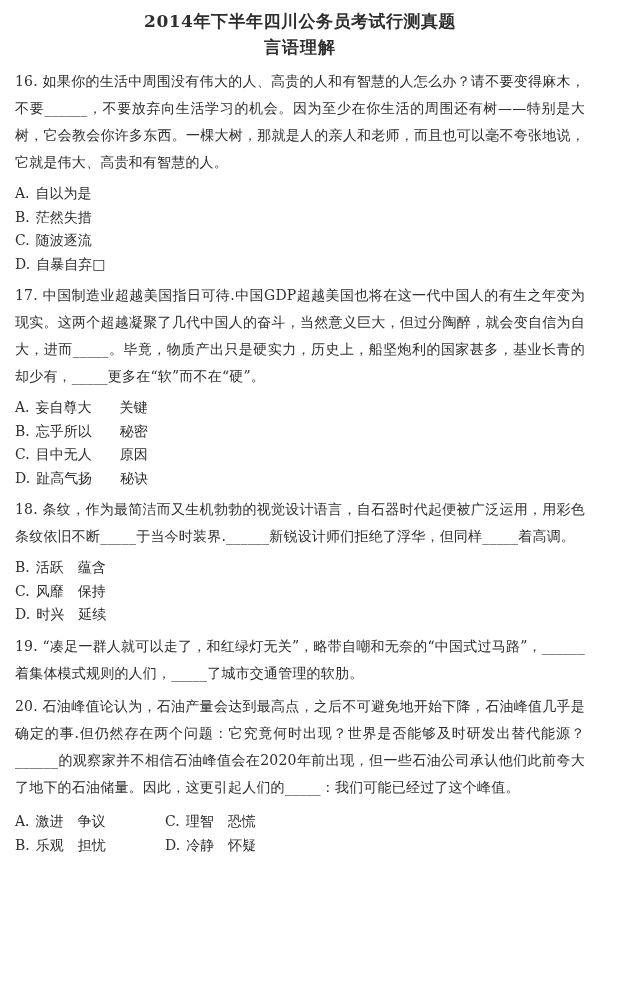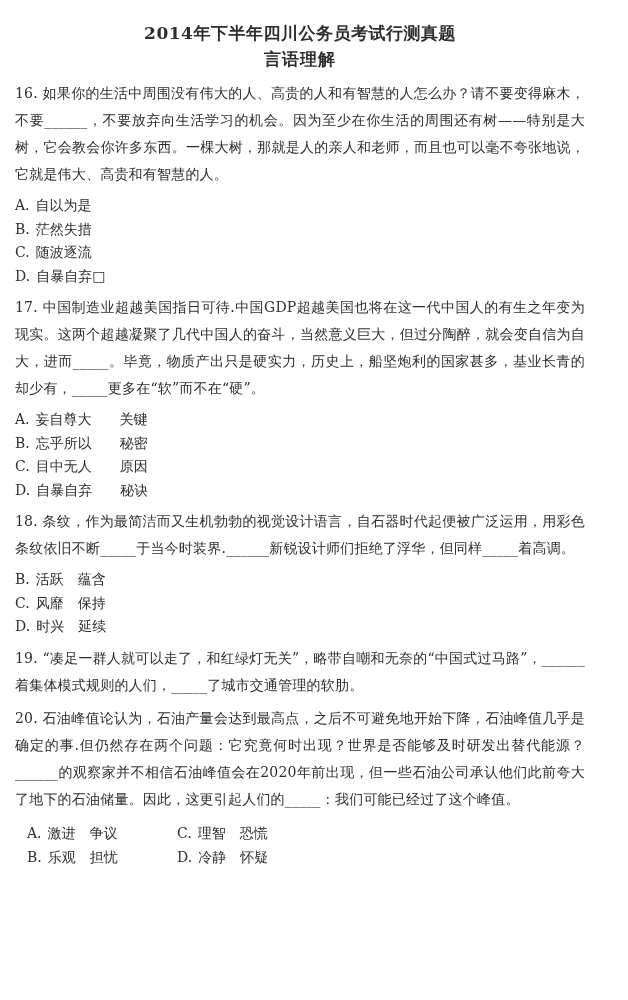--- a/index.html
+++ b/index.html
@@ -5,21 +5,21 @@
   * { margin: 0; padding: 0; box-sizing: border-box; }
   html, body { background: #ffffff; }
   body {
     font-family: "DejaVu Serif", "Liberation Serif", serif;
     color: #2e2e2e;
   }
   .page {
     width: 600px;
     height: 1000px;
     background: #ffffff;
-    padding: 20px 15px 0 15px;
+    padding: 8px 15px 0 15px;
     overflow: hidden;
     position: relative;
   }
   .doc-header { text-align: center; }
   .doc-title {
     font-size: 17px;
     line-height: 26px;
     font-weight: bold;
     letter-spacing: 0.5px;
   }
@@ -49,21 +49,20 @@
     white-space: pre-wrap;
   }
   .option .opt-label {
     display: inline-block;
     margin-right: 6px;
   }
   .options.two-col {
     display: grid;
     grid-template-columns: 150px auto;
     margin-top: 8px;
-    margin-left: 12px;
   }
   .options.two-col .option {
     line-height: 24px;
   }
 </style>
 </head>
 <body>
 
 <div class="page">
 
@@ -81,21 +80,21 @@
       <li class="option"><span class="opt-label">D.</span><span>自暴自弃□</span></li>
     </ul>
   </div>
 
   <div class="question">
     <p class="stem">17. 中国制造业超越美国指日可待.中国GDP超越美国也将在这一代中国人的有生之年变为现实。这两个超越凝聚了几代中国人的奋斗，当然意义巨大，但过分陶醉，就会变自信为自大，进而_____。毕竟，物质产出只是硬实力，历史上，船坚炮利的国家甚多，基业长青的却少有，_____更多在“软”而不在“硬”。</p>
     <ul class="options">
       <li class="option"><span class="opt-label">A.</span><span>妄自尊大　　关键</span></li>
       <li class="option"><span class="opt-label">B.</span><span>忘乎所以　　秘密</span></li>
       <li class="option"><span class="opt-label">C.</span><span>目中无人　　原因</span></li>
-      <li class="option"><span class="opt-label">D.</span><span>自暴自弃　　秘诀</span></li>
+      <li class="option"><span class="opt-label">D.</span><span>趾高气扬　　秘诀</span></li>
     </ul>
   </div>
 
   <div class="question">
     <p class="stem">18. 条纹，作为最简洁而又生机勃勃的视觉设计语言，自石器时代起便被广泛运用，用彩色条纹依旧不断_____于当今时装界.______新锐设计师们拒绝了浮华，但同样_____着高调。</p>
     <ul class="options">
       <li class="option"><span class="opt-label">B.</span><span>活跃　蕴含</span></li>
       <li class="option"><span class="opt-label">C.</span><span>风靡　保持</span></li>
       <li class="option"><span class="opt-label">D.</span><span>时兴　延续</span></li>
     </ul>

